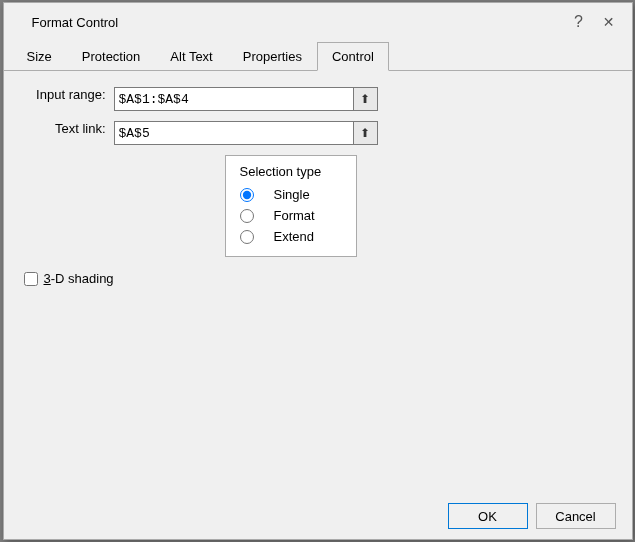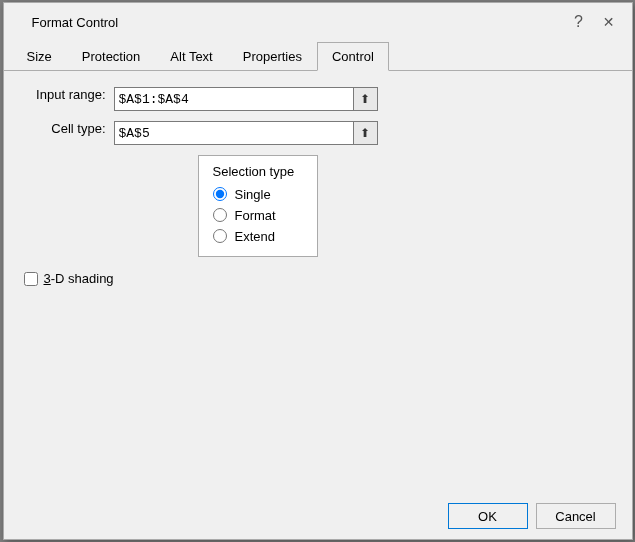--- a/index.html
+++ b/index.html
@@ -141,36 +141,36 @@
 
     .upload-icon {
       font-size: 12px;
       color: #333;
     }
 
     .selection-group {
       border: 1px solid #aaa;
       padding: 8px 14px 12px 14px;
       margin-top: 6px;
-      margin-left: 84px;
-      width: 120px;
+      margin-left: 111px;
+      width: 132px;
       background: white;
     }
 
     .selection-legend {
       font-size: 13px;
       color: #000;
       margin-bottom: 8px;
     }
 
     .radio-row {
       display: flex;
-      align-items: flex-start;
+      align-items: flex-end;
       margin-bottom: 6px;
-      gap: 8px;
+      gap: 20px;
       cursor: pointer;
     }
 
     .radio-row:last-child {
       margin-bottom: 0;
     }
 
     .radio-input {
       width: 14px;
       height: 14px;
@@ -268,21 +268,21 @@
       <div class="input-with-btn">
         <input class="form-input" type="text" value="$A$1:$A$4" style="">
         <button class="input-arrow-btn">
           <span class="upload-icon">⬆</span>
         </button>
       </div>
     </div>
 
     <div class="form-row">
       <label class="form-label">
-        <span>Cell type:</span>
+        <span>Text link:</span>
       </label>
       <div class="input-with-btn">
         <input class="form-input" type="text" value="$A$5" style="">
         <button class="input-arrow-btn">
           <span class="upload-icon">⬆</span>
         </button>
       </div>
     </div>
 
     <div style="margin-left: 90px; margin-top: 8px;">

